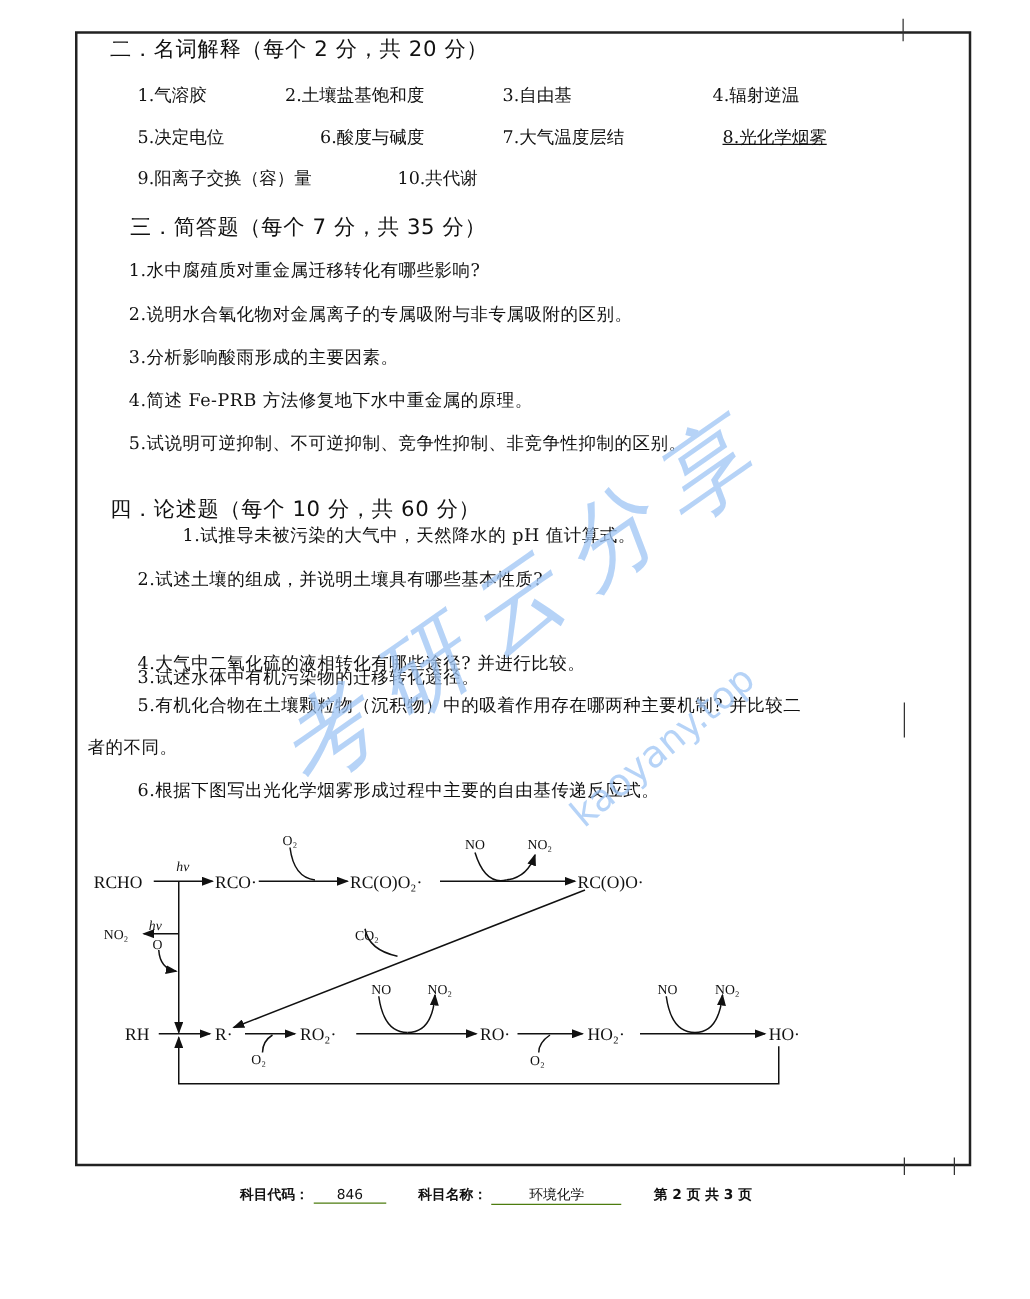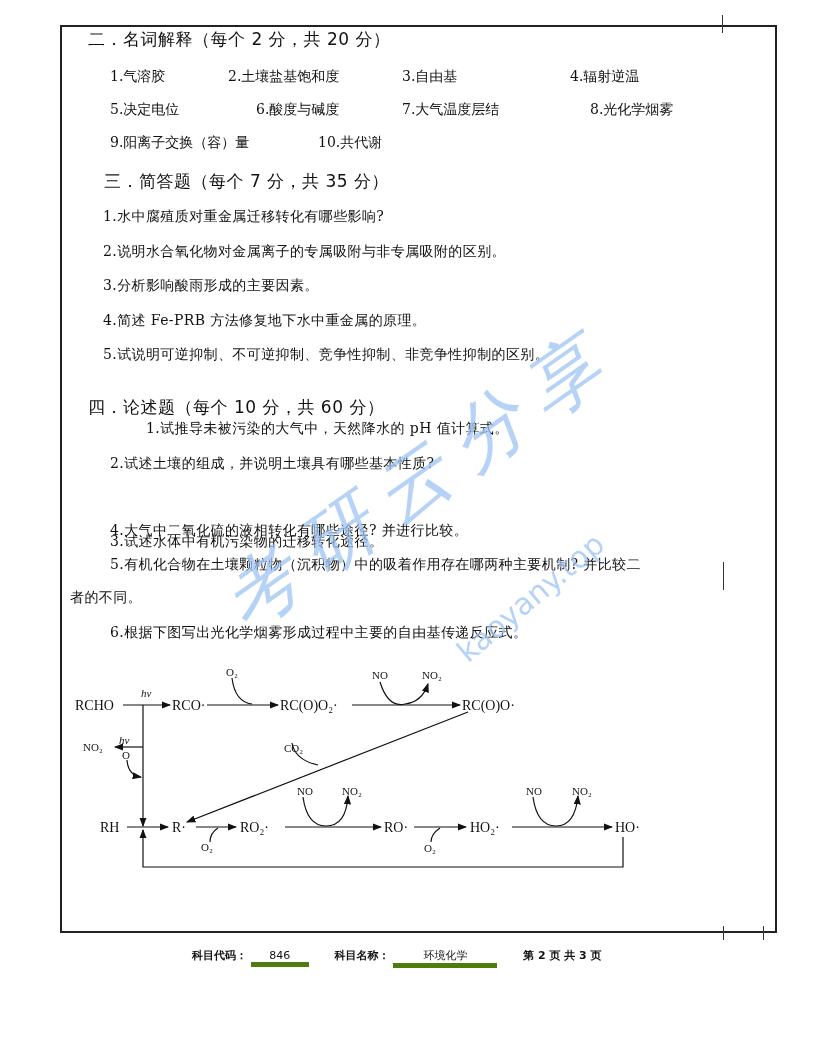--- a/index.html
+++ b/index.html
@@ -22,21 +22,21 @@
   .watermark {
     position:absolute; color:#9ec5f5; opacity:0.75; white-space:nowrap; pointer-events:none;
     font-family:"DejaVu Serif", serif;
   }
   .wm-cn { font-size:74px; transform:rotate(-35deg); left:190px; top:430px; letter-spacing:18px; font-style:italic; }
   .wm-url { font-size:30px; transform:rotate(-40deg); left:440px; top:580px; font-family:"DejaVu Sans", sans-serif; }
   .footer {
     position:absolute; top:948px; left:192px; font-size:11px; font-weight:bold; white-space:nowrap;
     font-family:"DejaVu Sans", "Liberation Sans", sans-serif;
   }
-  .footer .u { display:inline-block; border-bottom:5px solid #4d7c0f; text-align:center; font-weight:normal; }
+  .footer .u { display:inline-block; border-bottom:1px solid #4d7c0f; text-align:center; font-weight:normal; }
   .diagram { position:absolute; left:60px; top:650px; width:720px; height:240px; }
   .dlabel { font-family:"Liberation Serif", "DejaVu Serif", serif; font-size:14px; fill:#111; }
   .dsmall { font-family:"Liberation Serif", "DejaVu Serif", serif; font-size:11px; fill:#111; }
 </style>
 </head>
 <body>
 
 <div class="frame"></div>
 <div class="tick" style="left:722px;top:15px;width:1px;height:18px;"></div>
 <div class="tick" style="left:723px;top:562px;width:1px;height:28px;"></div>
@@ -44,21 +44,21 @@
 <div class="tick" style="left:763px;top:926px;width:1px;height:14px;"></div>
 
 <div class="sec-title" style="left:88px;top:28px;">二．名词解释（每个 2 分，共 20 分）</div>
 <div class="term" style="left:110px;top:68px;">1.气溶胶</div>
 <div class="term" style="left:228px;top:68px;">2.土壤盐基饱和度</div>
 <div class="term" style="left:402px;top:68px;">3.自由基</div>
 <div class="term" style="left:570px;top:68px;">4.辐射逆温</div>
 <div class="term" style="left:110px;top:101px;">5.决定电位</div>
 <div class="term" style="left:244px;top:101px;margin-left:12px;">6.酸度与碱度</div>
 <div class="term" style="left:402px;top:101px;">7.大气温度层结</div>
-<div class="term" style="left:590px;top:101px;">8.光化学烟雾</div>
+<div class="term" style="left:578px;top:101px;text-decoration:underline;">8.光化学烟雾</div>
 <div class="term" style="left:110px;top:134px;">9.阳离子交换（容）量</div>
 <div class="term" style="left:318px;top:134px;">10.共代谢</div>
 
 <div class="sec-title" style="left:104px;top:170px;">三．简答题（每个 7 分，共 35 分）</div>
 <div class="q" style="left:103px;top:208px;">1.水中腐殖质对重金属迁移转化有哪些影响?</div>
 <div class="q" style="left:103px;top:243px;">2.说明水合氧化物对金属离子的专属吸附与非专属吸附的区别。</div>
 <div class="q" style="left:103px;top:277px;">3.分析影响酸雨形成的主要因素。</div>
 <div class="q" style="left:103px;top:312px;">4.简述 Fe-PRB 方法修复地下水中重金属的原理。</div>
 <div class="q" style="left:103px;top:346px;">5.试说明可逆抑制、不可逆抑制、竞争性抑制、非竞争性抑制的区别。</div>
 

